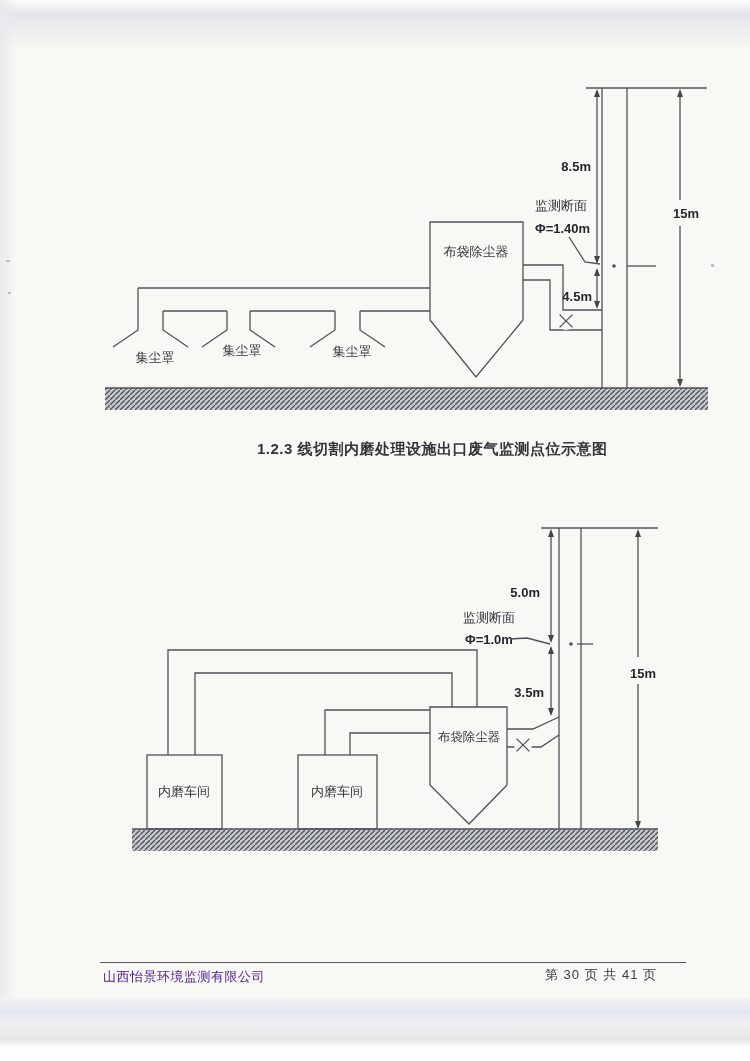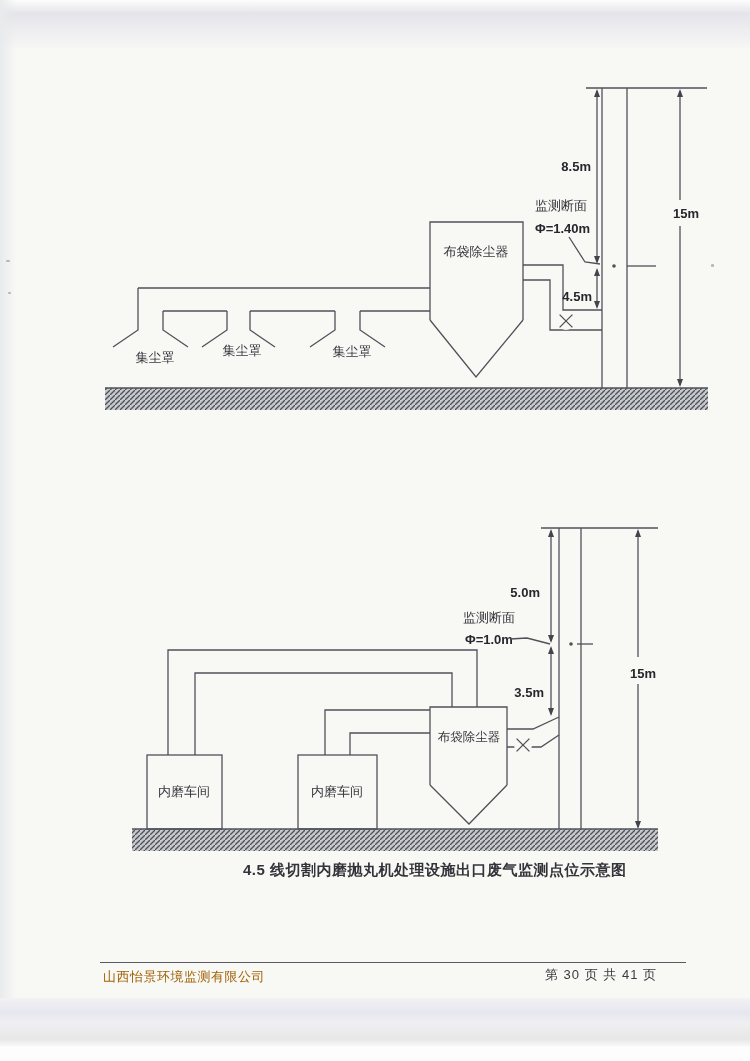--- a/index.html
+++ b/index.html
@@ -24,21 +24,21 @@
   .speck{position:absolute;background:#84848e;opacity:.55;border-radius:1px;}
   svg{position:absolute;}
   svg line, svg polyline, svg path, svg rect.box{stroke:#50505a;stroke-width:1.3;fill:none;}
   svg .thick{stroke-width:1.6;}
   svg polygon.arr{fill:#44444c;stroke:none;}
   svg text{fill:#35353c;font-family:"Liberation Sans","DejaVu Sans",sans-serif;font-size:13px;}
   svg text.dim{font-weight:bold;fill:#26262c;}
   svg text.cn{font-size:13px;}
   .caption{position:absolute;font-size:15px;font-weight:bold;color:#33333a;letter-spacing:.5px;white-space:nowrap;}
   .footer-rule{position:absolute;left:100px;top:962px;width:586px;height:1.3px;background:#5a5a60;}
-  .footer-company{position:absolute;left:103px;top:968px;font-size:13px;color:#a16207;letter-spacing:.5px;}
+  .footer-company{position:absolute;left:103px;top:968px;font-size:13px;color:#4c1d95;letter-spacing:.5px;}
   .footer-page{position:absolute;left:545px;top:966px;font-size:13px;color:#3a3a42;letter-spacing:1px;}
 </style>
 </head>
 <body>
 
 <div class="page">
 
   <div class="artifact art-top"></div>
   <div class="artifact art-left"></div>
   <div class="artifact art-bot1"></div>
@@ -128,20 +128,21 @@
 
     <g>
       <line x1="680" y1="91" x2="680" y2="200"></line>
       <line x1="680" y1="226" x2="680" y2="385"></line>
       <polygon class="arr" points="677,97 683,97 680,89"></polygon>
       <polygon class="arr" points="677,379 683,379 680,387"></polygon>
       <text class="dim" x="673" y="218">15m</text>
     </g>
   </svg>
 
+  <div class="caption" style="left:257px;top:440px;">1.2.3 线切割内磨处理设施出口废气监测点位示意图</div>
 
   <svg style="left:125px;top:515px;" width="545" height="345" viewBox="125 515 545 345">
     <defs>
       <pattern id="hatch2" width="5" height="5" patternUnits="userSpaceOnUse">
         <rect width="5" height="5" fill="#c6c9cc" stroke="none"></rect>
         <path d="M-1,6 L6,-1" stroke="#7d8186" stroke-width="1.1"></path>
       </pattern>
     </defs>
 
     <g>
@@ -214,19 +215,18 @@
 
     <g>
       <line x1="638" y1="531" x2="638" y2="657"></line>
       <line x1="638" y1="684" x2="638" y2="827"></line>
       <polygon class="arr" points="635,537 641,537 638,529"></polygon>
       <polygon class="arr" points="635,821 641,821 638,829"></polygon>
       <text class="dim" x="630" y="678">15m</text>
     </g>
   </svg>
 
-  <div class="caption" style="left:243px;top:861px;">4.5 线切割内磨抛丸机处理设施出口废气监测点位示意图</div>
 
   <div class="footer-rule"></div>
   <div class="footer-company">山西怡景环境监测有限公司</div>
   <div class="footer-page">第 30 页 共 41 页</div>
 
 </div>
 
 </body></html>

